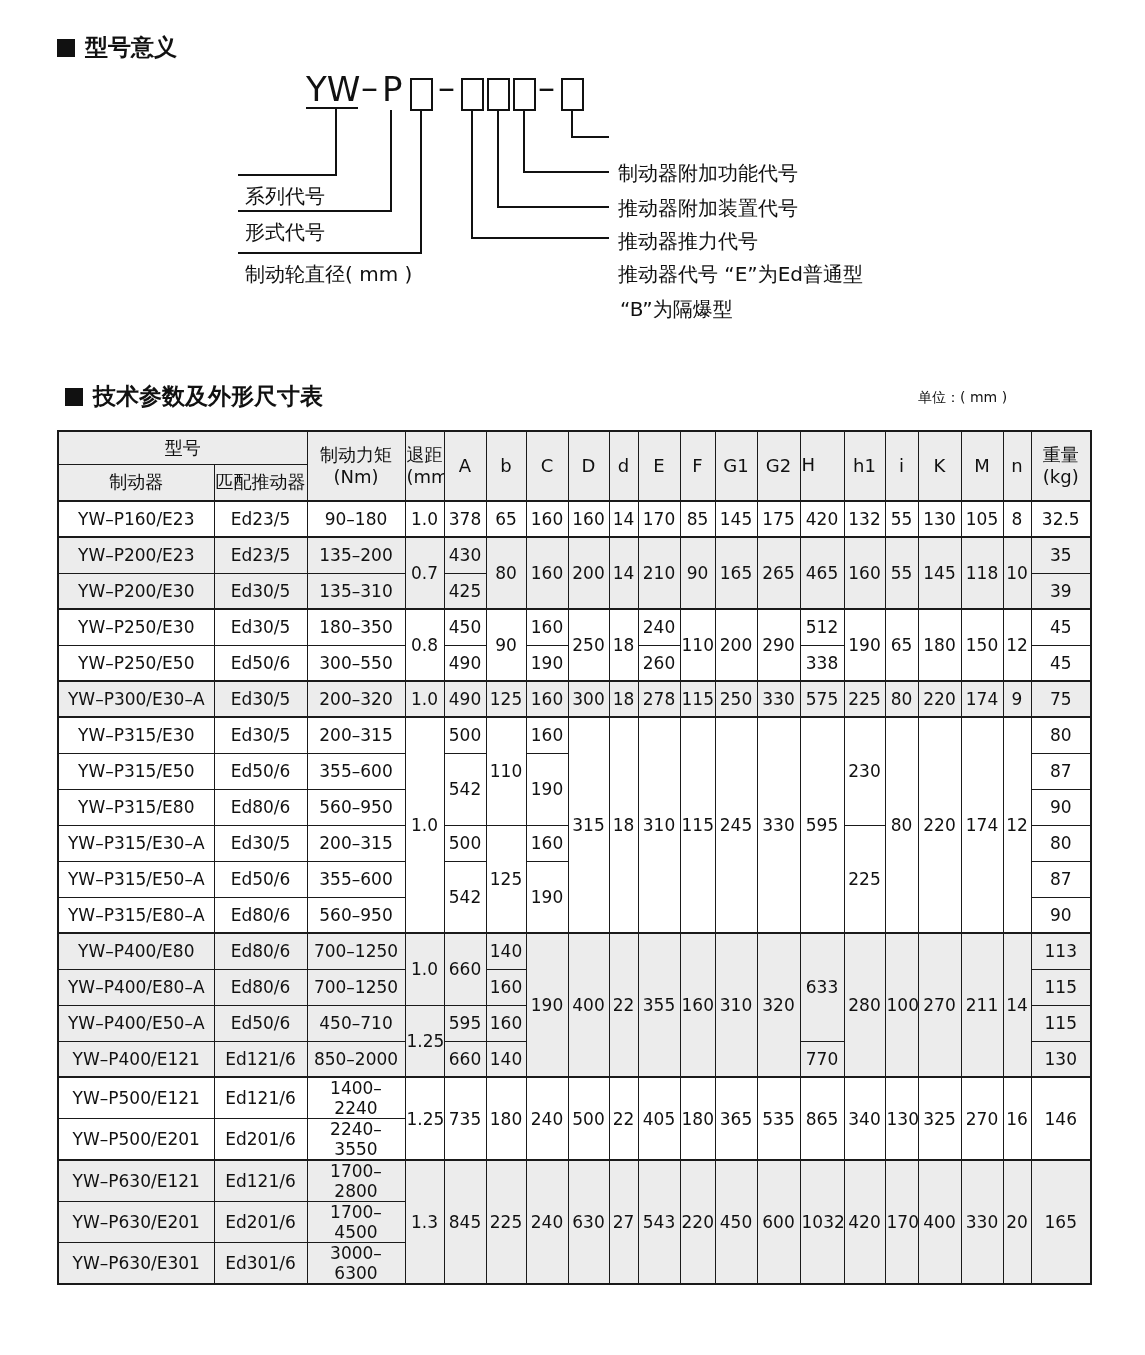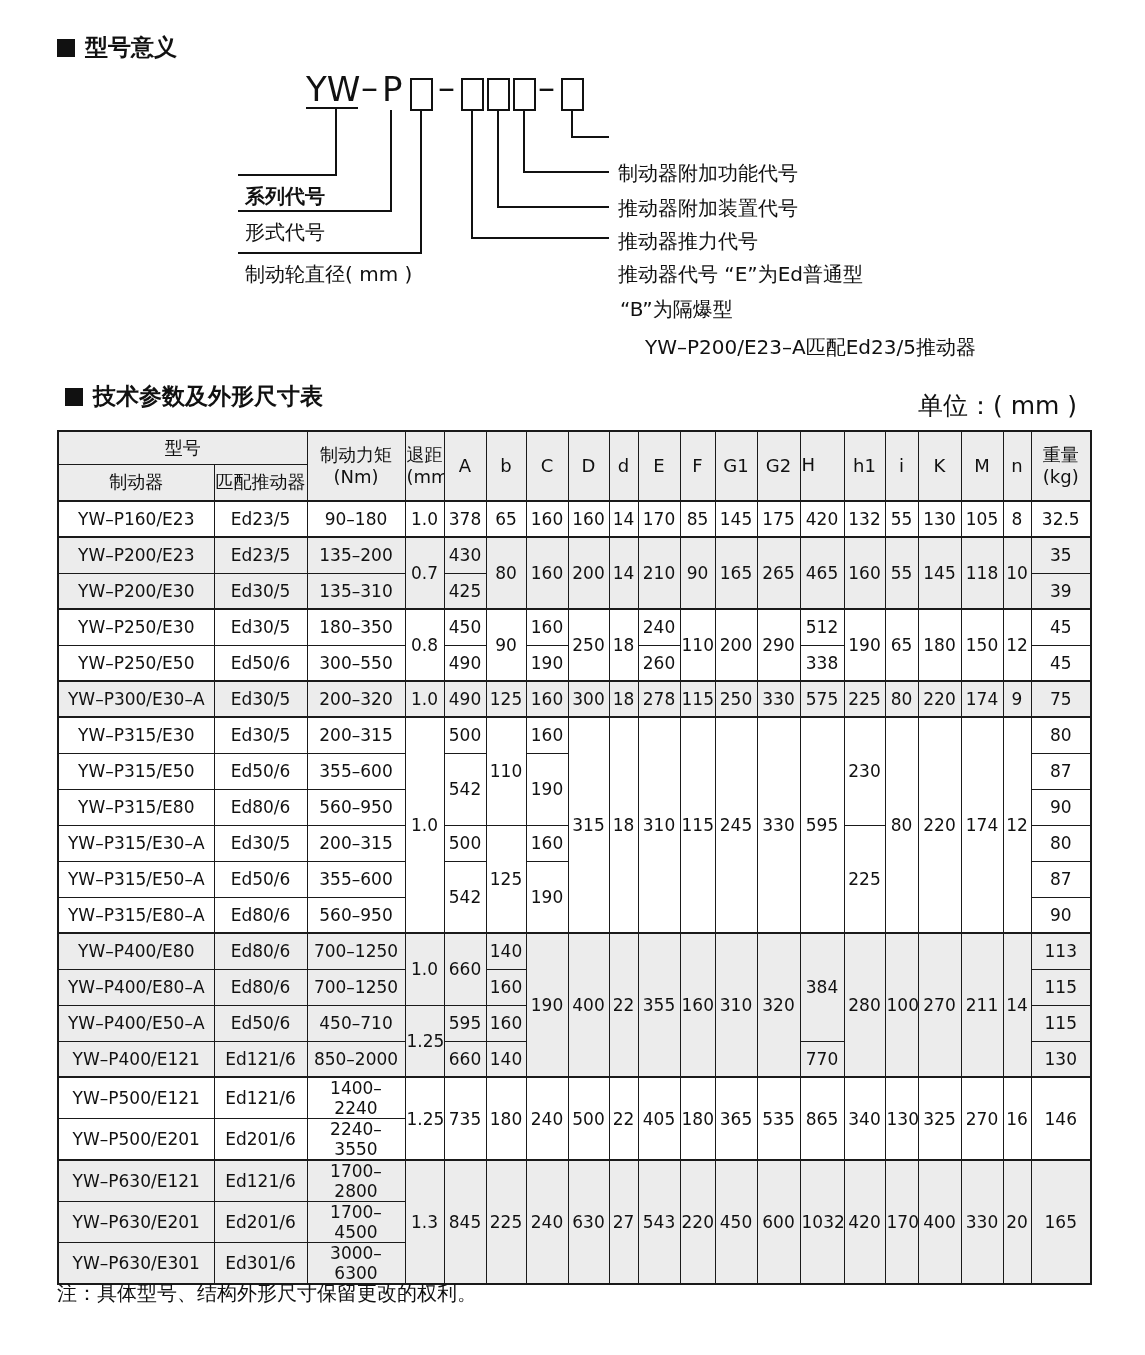--- a/index.html
+++ b/index.html
@@ -11,21 +11,21 @@
   .sq{display:inline-block;width:18px;height:18px;background:#111;}
   
   .formula-piece{position:absolute;font-size:34px;line-height:1;white-space:nowrap;}
   .code-box{position:absolute;width:23px;height:33px;border:2.5px solid #111;box-sizing:border-box;background:#fff;}
   .hline,.vline{position:absolute;background:#111;}
   .hline{height:2px;}
   .vline{width:2px;}
   .dia-label{position:absolute;font-size:20px;white-space:nowrap;line-height:1.2;margin-top:35px;}
   .example{position:absolute;font-size:20px;white-space:nowrap;}
   
-  .unit-label{position:absolute;font-size:25px;text-align:right;}
+  .unit-label{position:absolute;font-size:14px;text-align:right;}
   table.spec{
     position:absolute;left:57px;top:430px;width:1035px;
     border-collapse:collapse;table-layout:fixed;
     border:2px solid #1a1a1a;
     text-align:center;
     padding-left:37px;
   }
   table.spec th,table.spec td{
     border:1px solid #1a1a1a;padding:0 1px;font-weight:normal;
     vertical-align:middle;overflow:hidden;
@@ -71,31 +71,30 @@
   <div class="vline" style="left:523px;top:111px;height:62px;"></div>
   <div class="vline" style="left:571px;top:111px;height:27px;"></div>
   <div class="hline" style="left:238px;top:174px;width:99px;"></div>
   <div class="hline" style="left:238px;top:210px;width:154px;"></div>
   <div class="hline" style="left:238px;top:252px;width:184px;"></div>
   <div class="hline" style="left:571px;top:136px;width:38px;"></div>
   <div class="hline" style="left:523px;top:171px;width:86px;"></div>
   <div class="hline" style="left:497px;top:206px;width:112px;"></div>
   <div class="hline" style="left:471px;top:237px;width:138px;"></div>
 
-  <div class="dia-label" style="left:245px;top:149px;font-weight:bold;">系列代号</div>
+  <div class="dia-label" style="left:245px;top:149px;">系列代号</div>
   <div class="dia-label" style="left:245px;top:185px;">形式代号</div>
   <div class="dia-label" style="left:245px;top:227px;">制动轮直径( mm )</div>
 
   <div class="dia-label" style="left:618px;top:126px;">制动器附加功能代号</div>
   <div class="dia-label" style="left:618px;top:161px;">推动器附加装置代号</div>
   <div class="dia-label" style="left:618px;top:196px;font-family:Liberation Mono, monospace;">推动器推力代号</div>
   <div class="dia-label" style="left:618px;top:227px;">推动器代号 “E”为Ed普通型</div>
   <div class="dia-label" style="left:620px;top:262px;">“B”为隔爆型</div>
 
-  <div class="example" style="left:645px;top:334px;">YW–P200/E23–A匹配Ed23/5推动器</div>
 
   <div class="sec-title" style="left:65px;top:381px;">
     <span class="sq"></span>
     <span>技术参数及外形尺寸表</span>
   </div>
   <div class="unit-label" style="left:918px;top:389px;">单位：( mm )</div>
 
   <table class="spec">
     <colgroup>
       <col style="width:156px">
@@ -319,21 +318,21 @@
           <td rowspan="2">1.0</td>
           <td rowspan="2">660</td>
           <td>140</td>
           <td rowspan="4">190</td>
           <td rowspan="4">400</td>
           <td rowspan="4">22</td>
           <td rowspan="4">355</td>
           <td rowspan="4">160</td>
           <td rowspan="4">310</td>
           <td rowspan="4">320</td>
-          <td rowspan="3">384</td>
+          <td rowspan="3">633</td>
           <td rowspan="4">280</td>
           <td rowspan="4">100</td>
           <td rowspan="4">270</td>
           <td rowspan="4">211</td>
           <td rowspan="4">14</td>
           <td>113</td>
         </tr>
         <tr class="shaded">
           <td>YW–P400/E80–A</td>
           <td>Ed80/6</td>
@@ -414,15 +413,14 @@
           <td>1700–4500</td>
         </tr>
         <tr class="shaded">
           <td>YW–P630/E301</td>
           <td>Ed301/6</td>
           <td>3000–6300</td>
         </tr>
       </tbody>
   </table>
 
-  <div class="note" style="left:57px;top:1280px;">注：具体型号、结构外形尺寸保留更改的权利。</div>
 
 </div>
 
 </body></html>

